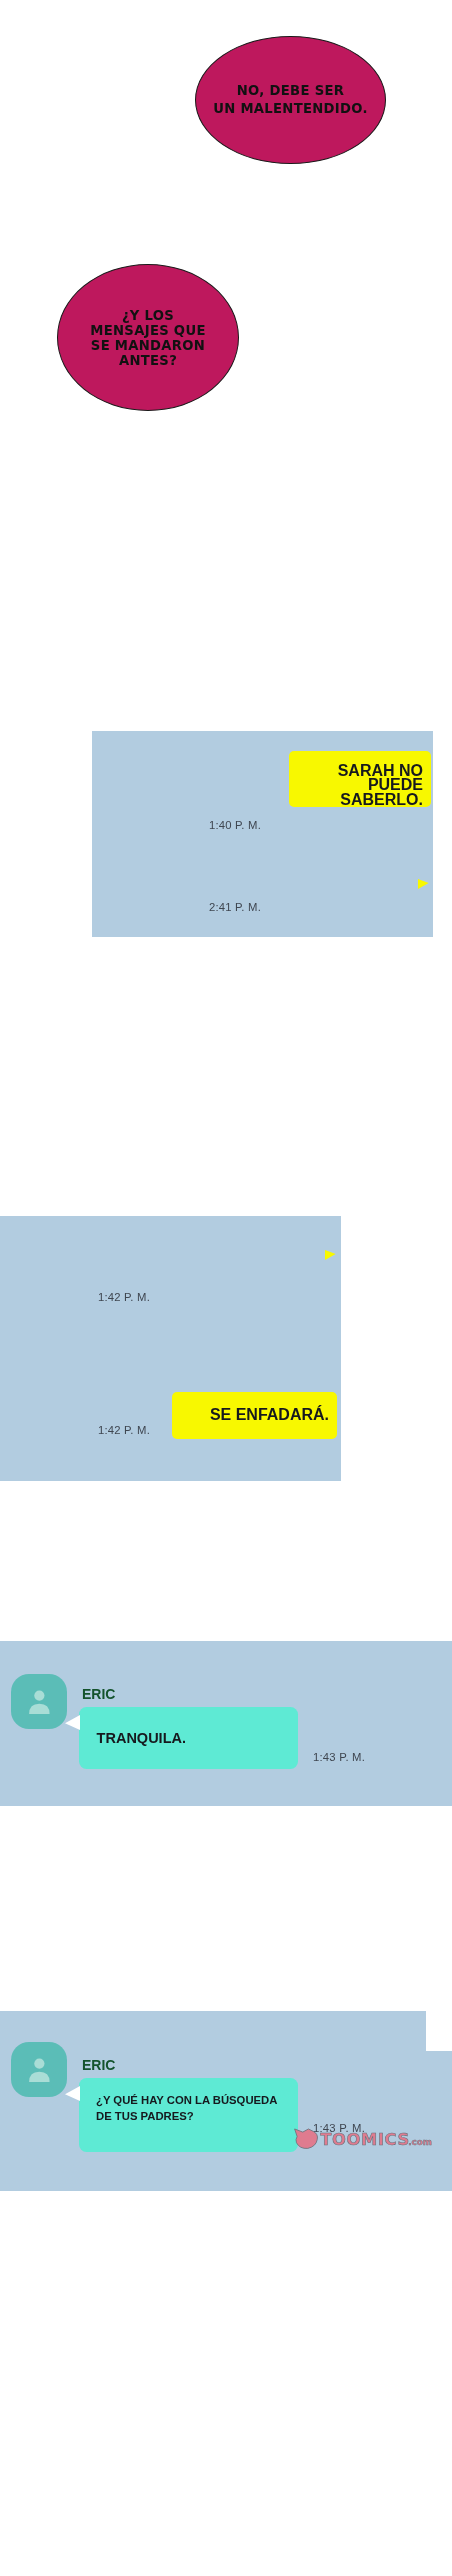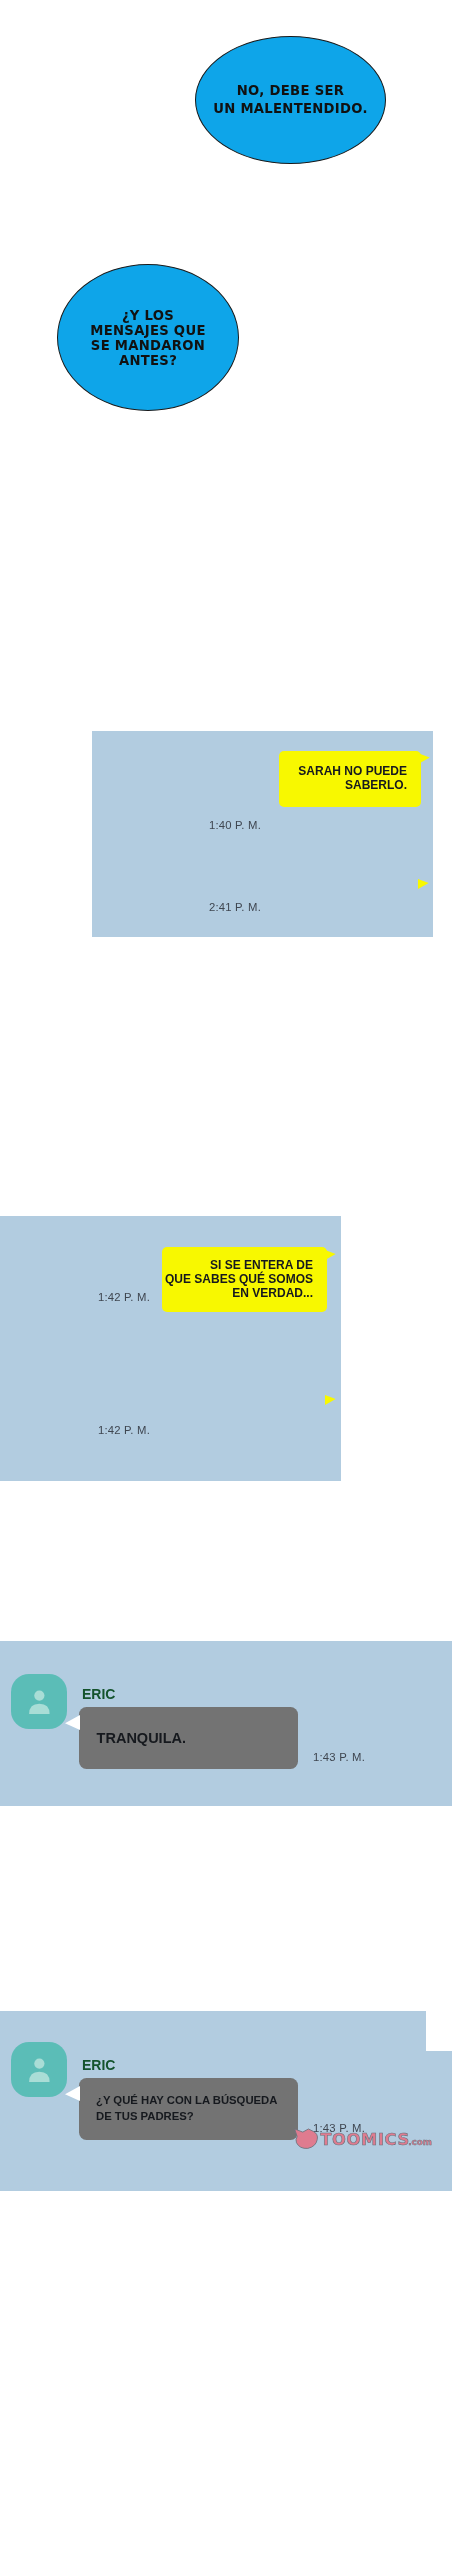--- a/index.html
+++ b/index.html
@@ -1,43 +1,43 @@
 <!DOCTYPE html>
 <html style="font-size:10px"><head>
 <meta charset="utf-8">
 <style>
   html,body{margin:0;padding:0;background:#ffffff;}
   .canvas{position:relative;width:453px;height:2576px;background:#ffffff;overflow:hidden;
           font-family:"Liberation Sans",sans-serif;}
 
   
-  .speech-ellipse{position:absolute;background:#0ea5e9;border:1.3px solid #1a1a1a;border-radius:50%;
+  .speech-ellipse{position:absolute;background:#be185d;border:1.3px solid #1a1a1a;border-radius:50%;
     display:flex;align-items:center;justify-content:center;text-align:center;
     font-family:"DejaVu Sans",sans-serif;font-weight:700;color:#111111;
     white-space:pre-line;letter-spacing:0.3px;}
   .se1{left:195px;top:36px;width:189px;height:126px;font-size:13.2px;line-height:18px;}
   .se2{left:57px;top:264px;width:180px;height:145px;font-size:13.2px;line-height:15px;}
 
   
   .panel{position:absolute;background:#b2cce0;}
   .panel-out-1{left:92px;top:731px;width:341px;height:206px;}
   .panel-out-2{left:0px;top:1216px;width:341px;height:265px;}
   .panel-in-1{left:0px;top:1641px;width:453px;height:165px;}
   .panel-in-2{left:0px;top:2011px;width:453px;height:180px;}
   .notch{position:absolute;background:#ffffff;left:426px;top:0px;width:27px;height:40px;}
 
   
   .msg-yellow{position:absolute;background:#f8f800;border-radius:5px;box-sizing:border-box;
-    color:#16191e;font-weight:700;font-size:12px;line-height:14.5px;text-align:right;
-    white-space:pre-line;padding-right:14px;}
+    color:#16191e;font-weight:700;font-size:16px;line-height:14.5px;text-align:right;
+    white-space:pre-line;padding-right:8px;margin-left:10px;}
   .tail-r{position:absolute;background:#f8f800;width:10.7px;height:10px;
     clip-path:polygon(0 0,100% 40%,0 100%);}
 
   
-  .msg-white{position:absolute;background:#737373;border-radius:7.5px;box-sizing:border-box;
+  .msg-white{position:absolute;background:#5eead4;border-radius:7.5px;box-sizing:border-box;
     color:#16191e;font-weight:700;white-space:pre-line;}
   .tail-l{position:absolute;background:#ffffff;width:15px;height:15px;
     clip-path:polygon(100% 0,0 55%,100% 100%);}
 
   .timestamp{position:absolute;color:#3f4650;font-size:11.3px;line-height:12.6px;letter-spacing:0.2px;}
 
   
   .avatar{position:absolute;width:56px;height:55px;border-radius:18px;background:#5bbdb7;
     display:flex;align-items:center;justify-content:center;}
   .avatar svg{width:62%;height:62%;}
@@ -62,26 +62,24 @@
     <div class="msg-yellow" style="left:187px;top:19.5px;width:142px;height:56px;padding-top:13.2px;">SARAH NO PUEDE
 SABERLO.</div>
     <div class="tail-r" style="left:327px;top:22.6px;"></div>
     <div class="timestamp" style="right:172px;top:57px;margin-top:31px;">1:40 P. M.</div>
 
     <div class="tail-r" style="left:326px;top:148px;"></div>
     <div class="timestamp" style="right:172px;top:170px;">2:41 P. M.</div>
   </div>
 
   <div class="panel panel-out-2">
-    <div class="msg-yellow" style="left:162px;top:31px;width:165px;height:65px;padding-top:10.7px;line-height:14px;">SI SE ENTERA DE
-QUE SABES QUÉ SOMOS
-EN VERDAD...</div>
     <div class="tail-r" style="left:325px;top:34px;"></div>
     <div class="timestamp" style="right:191px;top:75px;">1:42 P. M.</div>
 
+    <div class="msg-yellow" style="left:162px;top:176px;width:165px;height:47px;padding-top:15.7px;">SE ENFADARÁ.</div>
     <div class="tail-r" style="left:325px;top:179px;"></div>
     <div class="timestamp" style="right:191px;top:208px;">1:42 P. M.</div>
   </div>
 
   <div class="panel panel-in-1">
     <div class="avatar" style="left:11.3px;top:33px;">
       <svg viewBox="0 0 100 100">
         <circle cx="50" cy="34" r="15" fill="#a9ddd6"></circle>
         <path d="M20 88 Q20 58 50 58 Q80 58 80 88 Z" fill="#a9ddd6"></path>
       </svg>
@@ -94,21 +92,21 @@
 
   <div class="panel panel-in-2">
     <div class="notch"></div>
     <div class="avatar" style="left:11.3px;top:31px;">
       <svg viewBox="0 0 100 100">
         <circle cx="50" cy="34" r="15" fill="#a9ddd6"></circle>
         <path d="M20 88 Q20 58 50 58 Q80 58 80 88 Z" fill="#a9ddd6"></path>
       </svg>
     </div>
     <div class="sender" style="top:47px;">ERIC</div>
-    <div class="msg-white" style="left:79px;top:67px;width:219px;height:62px;font-size:11.3px;line-height:15.7px;padding:15px 0 0 17px;">¿Y QUÉ HAY CON LA BÚSQUEDA
+    <div class="msg-white" style="left:79px;top:67px;width:219px;height:74px;font-size:11.3px;line-height:15.7px;padding:15px 0 0 17px;">¿Y QUÉ HAY CON LA BÚSQUEDA
 DE TUS PADRES?</div>
     <div class="tail-l" style="left:65px;top:75px;"></div>
 
     <div class="watermark">
       <svg viewBox="0 0 236 38" width="148" height="24">
         <g>
           <path d="M5 15 L1 3 L14 8 L23 3 L31 7 Q39 11 37 20 Q35 31 22 34 Q9 35 4 25 Q2 20 5 15 Z" fill="#df7b8f" stroke="#6e737e" stroke-width="1.4"></path>
         </g>
         <text x="42" y="29" font-family="DejaVu Sans, sans-serif" font-size="26" font-weight="bold" fill="#df7b8f" stroke="#6e737e" stroke-width="1" letter-spacing="1">TOOMICS</text>
         <text x="182" y="29" font-family="DejaVu Sans, sans-serif" font-size="14" font-weight="bold" fill="#df7b8f" stroke="#6e737e" stroke-width="0.8">.com</text>

